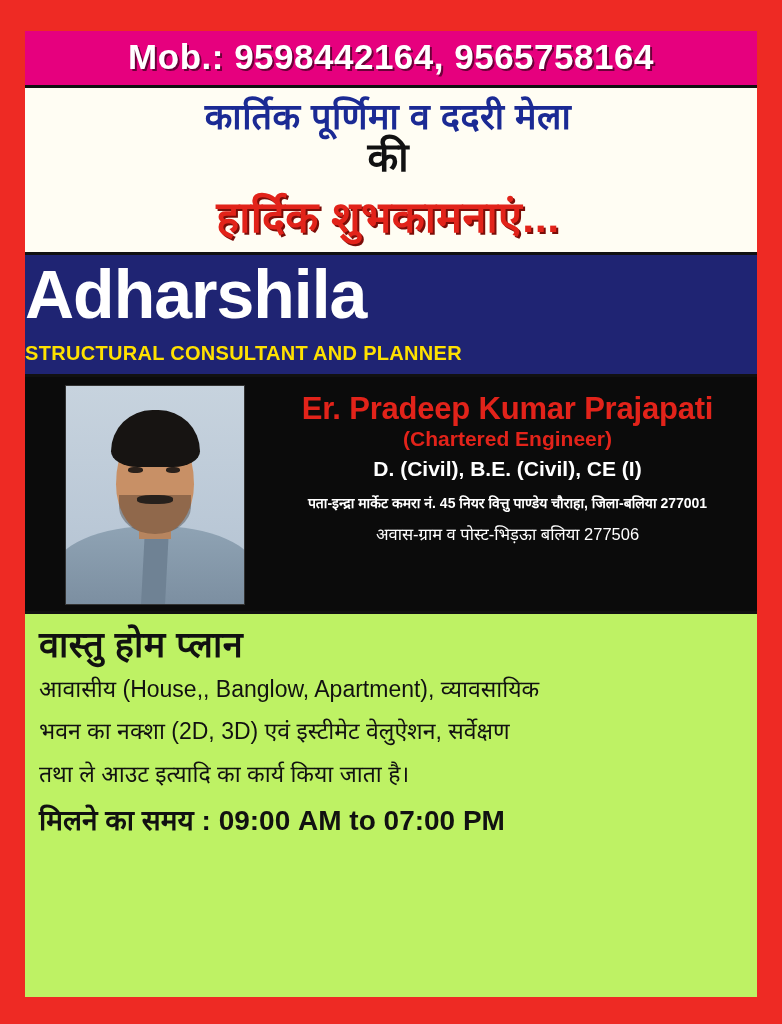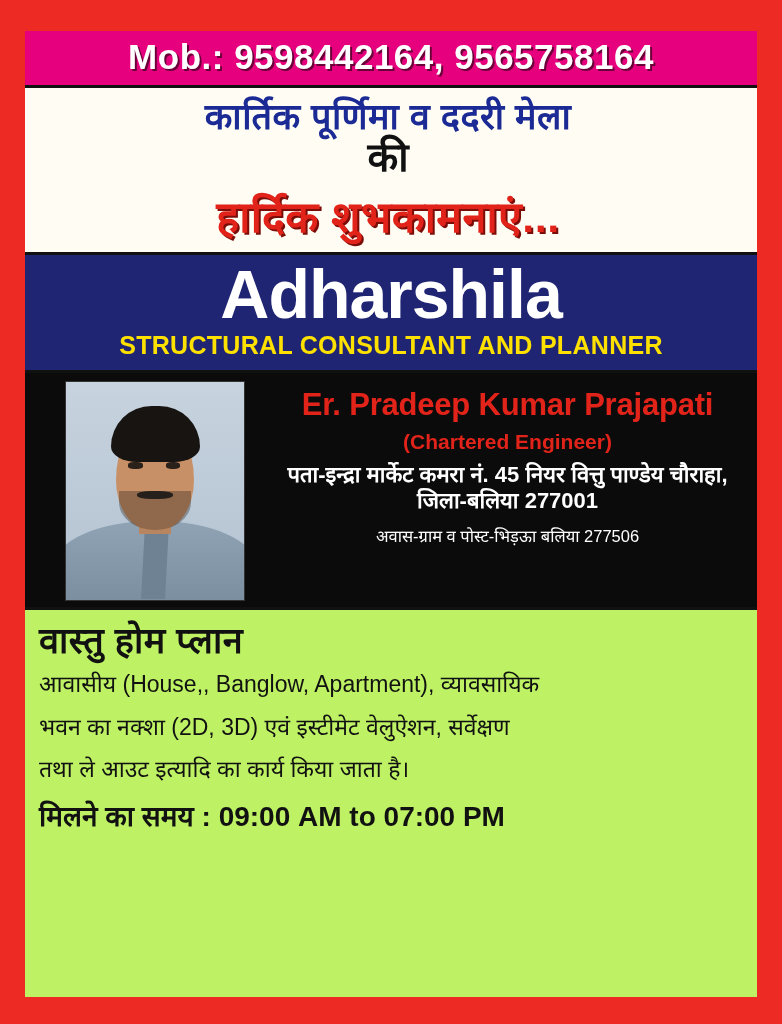--- a/index.html
+++ b/index.html
@@ -79,40 +79,39 @@
     color: #e2231a;
     line-height: 1.1;
     margin-top: 16px;
     text-shadow: 2px 2px 0 #7a0d08;
     letter-spacing: 0.5px;
   }
 
   
   .brand {
     background: #1f2473;
-    text-align: center;
     padding: 4px 0 10px 0;
     border-bottom: 3px solid #111;
   }
   .brand-name {
     font-family: "Liberation Sans", sans-serif;
     font-weight: bold;
     font-size: 68px;
     color: #ffffff;
     line-height: 1.05;
     letter-spacing: -1px;
   }
   .brand-sub {
     font-family: "Liberation Sans", sans-serif;
     font-weight: bold;
-    font-size: 25px;
+    font-size: 20px;
     color: #ffe100;
     letter-spacing: 0.3px;
     line-height: 1.1;
-    margin-top: 2px;
+    margin-top: 12px;
   }
 
   
   .person {
     background: #0b0b0b;
     display: flex;
     padding: 8px 0 6px 0;
     border-bottom: 3px solid #111;
   }
   .photo-wrap {
@@ -224,35 +223,34 @@
     font-size: 31px;
     color: #e2231a;
     line-height: 1.15;
     letter-spacing: -0.2px;
   }
   .p-ce {
     font-family: "Liberation Sans", sans-serif;
     font-weight: bold;
     font-size: 21px;
     color: #e2231a;
-    margin-top: 8px;
   }
   .p-deg {
     font-family: "Liberation Sans", sans-serif;
     font-weight: bold;
     font-size: 21px;
     color: #ffffff;
     margin-top: 6px;
   }
   .p-addr {
     font-family: "Liberation Sans", sans-serif;
     font-weight: bold;
-    font-size: 22px;
-    color: #ffffff;
-    margin-top: 8px;
+    font-size: 14px;
+    color: #ffffff;
+    margin-top: 14px;
     line-height: 1.15;
   }
   .p-addr2 {
     font-family: "Liberation Sans", sans-serif;
     font-weight: normal;
     font-size: 16.5px;
     color: #ffffff;
     margin-top: 14px;
     line-height: 1.15;
   }
@@ -319,20 +317,21 @@
           <div class="hair"></div>
           <div class="eye l"></div>
           <div class="eye r"></div>
           <div class="beard"></div>
           <div class="mous"></div>
         </div>
       </div>
       <div class="person-text">
         <div class="p-name">Er. Pradeep Kumar Prajapati</div>
         <div class="p-ce">(Chartered Engineer)</div>
+        <div class="p-deg">D. (Civil), B.E. (Civil), CE (I)</div>
         <div class="p-addr">पता-इन्द्रा मार्केट कमरा नं. 45 नियर वित्तु पाण्डेय चौराहा, जिला-बलिया 277001</div>
         <div class="p-addr2">अवास-ग्राम व पोस्ट-भिड़ऊा बलिया 277506</div>
       </div>
     </div>
 
     <div class="services">
       <div class="svc-title">वास्तु होम प्लान</div>
       <div class="svc-line">आवासीय (House,, Banglow, Apartment), व्यावसायिक</div>
       <div class="svc-line">भवन का नक्शा (2D, 3D) एवं इस्टीमेट वेलुऐशन, सर्वेक्षण</div>
       <div class="svc-line">तथा ले आउट इत्यादि का कार्य किया जाता है।</div>

